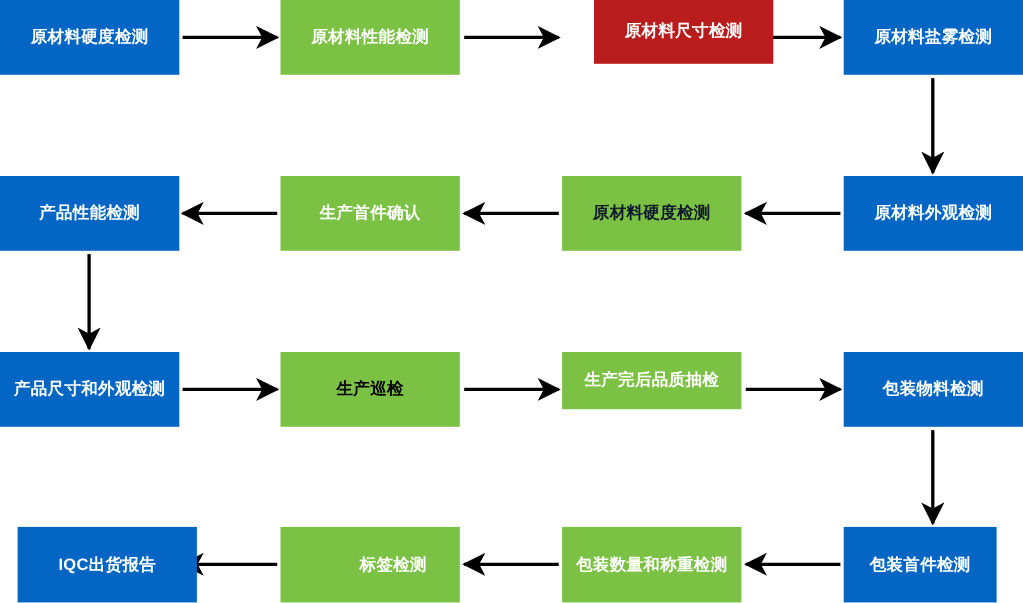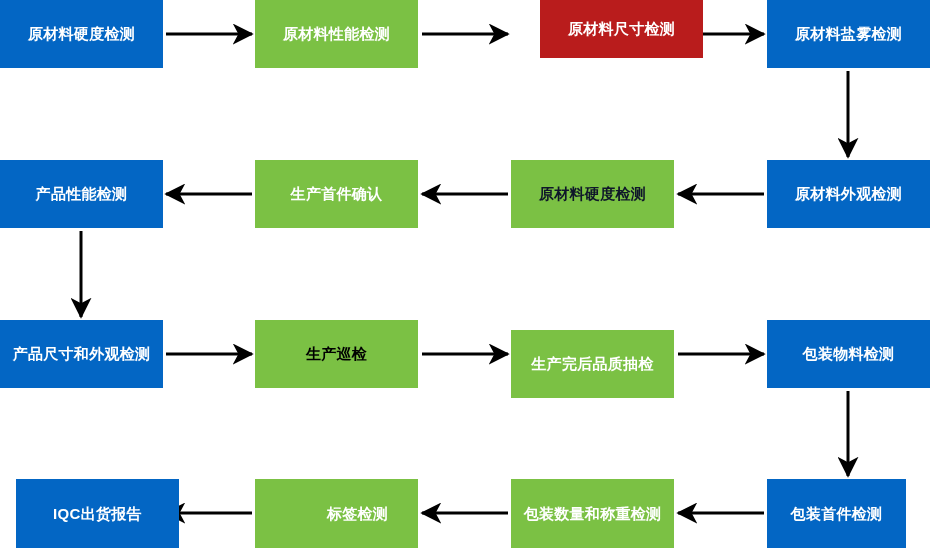--- a/index.html
+++ b/index.html
@@ -98,21 +98,21 @@
       </div>
       <div class="node blue" style="left: 767px; top: 160px; width: 163px; height: 68px; background: rgb(3, 102, 196); color: rgb(255, 255, 255);">
         <span>原材料外观检测</span>
       </div>
       <div class="node blue" style="left: 0px; top: 320px; width: 163px; height: 68px; background: rgb(3, 102, 196); color: rgb(255, 255, 255);">
         <span>产品尺寸和外观检测</span>
       </div>
       <div class="node green" style="left: 255px; top: 320px; width: 163px; height: 68px; background: rgb(123, 193, 68); color: #000000;">
         <span>生产巡检</span>
       </div>
-      <div class="node green" style="left: 511px; top: 330px; width: 163px; height: 68px; background: rgb(123, 193, 68); color: rgb(255, 255, 255);">
+      <div class="node green" style="left: 511px; top: 320px; width: 163px; height: 52px; background: rgb(123, 193, 68); color: rgb(255, 255, 255);">
         <span>生产完后品质抽检</span>
       </div>
       <div class="node blue" style="left: 767px; top: 320px; width: 163px; height: 68px; background: rgb(3, 102, 196); color: rgb(255, 255, 255);">
         <span>包装物料检测</span>
       </div>
       <div class="node blue" style="left: 16px; top: 479px; width: 163px; height: 69px; background: rgb(3, 102, 196); color: rgb(255, 255, 255);">
         <span>IQC出货报告</span>
       </div>
       <div class="node green" style="left: 255px; top: 479px; width: 163px; height: 69px; background: rgb(123, 193, 68); color: rgb(255, 255, 255); padding-left: 48px;">
         <span>标签检测</span>

